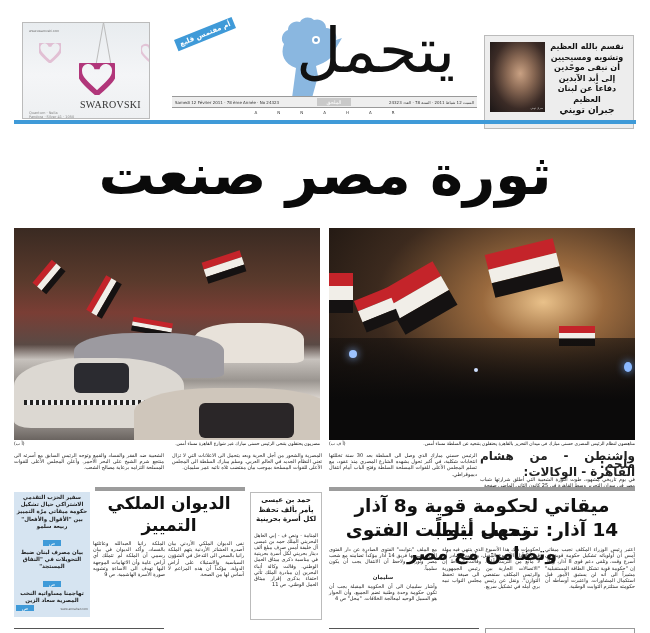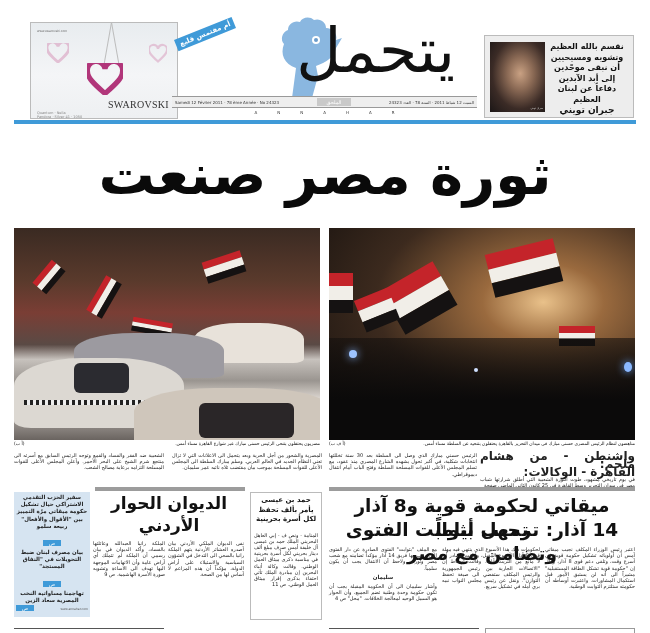--- a/index.html
+++ b/index.html
@@ -2,21 +2,21 @@
 <html><head>
 <meta charset="utf-8">
 <style>
   * { box-sizing: border-box; margin: 0; padding: 0; }
   html, body { width: 650px; height: 633px; background: #fff; overflow: hidden; }
   body { position: relative; font-family: "DejaVu Sans", sans-serif; color: #111; }
   .abs { position: absolute; }
   .rtl { direction: rtl; }
 
   
-  #ad { left: 30px; top: 22px; width: 148px; height: 97px; border: 1px solid #bbb;
+  #ad { left: 22px; top: 22px; width: 128px; height: 97px; border: 1px solid #bbb;
         background: linear-gradient(180deg,#e8ecef 0%,#f4f5f7 55%,#eef0f2 100%); overflow: hidden; }
   #ad .ad-hdr { position:absolute; left:6px; top:6px; font-size:3px; color:#666; }
   #ad .heart-big { position:absolute; left:56px; top:40px; width:36px; height:32px; }
   #ad .heart-l { position:absolute; left:16px; top:20px; width:22px; height:20px; opacity:.5; }
   #ad .heart-r { position:absolute; left:118px; top:20px; width:18px; height:22px; opacity:.45; }
   #ad .chain { position:absolute; left:76px; top:0; width:2px; height:44px; border-left:1px solid #bbb; transform: skewX(-10deg); }
   #ad .chain2 { position:absolute; left:84px; top:0; width:2px; height:44px; border-left:1px solid #bbb; transform: skewX(10deg); }
   #ad .brand { position:absolute; right:8px; top:76px; font-family:"Liberation Serif",serif; font-size:10px; letter-spacing:.3px; color:#333; }
   #ad .fine { position:absolute; left:6px; top:88px; font-size:3.5px; color:#888; line-height:4px; }
 
@@ -25,21 +25,21 @@
   #cock { position:absolute; left: 100px; top: 8px; width: 72px; height: 82px; }
   #logo-text { position:absolute; right: 22px; top: 12px; font-family:"DejaVu Serif",serif; font-size:62px; font-weight:normal; line-height:1; color:#111; direction: rtl; }
   #badge { position:absolute; left: 2px; top: 20px; background:#3f9ad8; color:#fff; font-size:7px; font-weight:bold; padding: 2px 4px; transform: rotate(-22deg); direction: rtl; }
 
   #dateline { left: 172px; top: 96px; width: 305px; height: 12px; background:#eee; border-top:1px solid #999; border-bottom:1px solid #999;
               font-size:4px; color:#333; display:flex; align-items:center; justify-content:space-between; padding:0 3px; }
   #dateline .center-tab { background:#c9c9c9; color:#fff; padding: 1px 10px; font-size:5px; }
   #annahar-letters { left: 172px; top: 110px; width: 305px; height: 8px; font-size:4px; color:#333; display:flex; justify-content:center; gap: 20px; }
 
   
-  #tueni { left: 484px; top: 35px; width: 150px; height: 83px; border:1px solid #bbb; background:#ededed; }
+  #tueni { left: 484px; top: 35px; width: 150px; height: 94px; border:1px solid #bbb; background:#ededed; }
   #tueni .photo { position:absolute; left: 5px; top: 6px; width: 55px; height: 70px;
        background: radial-gradient(ellipse at 55% 45%, #c9a183 0%, #8b6a55 30%, #3b2b26 65%, #1b1616 100%); }
   #tueni .photo .cap { position:absolute; bottom:2px; left:2px; right:2px; font-size:2.5px; color:#ddd; }
   #tueni .oath { position:absolute; right: 6px; top: 6px; width: 80px; font-size: 8px; font-weight:bold; line-height: 10.5px; text-align:center; direction: rtl; }
   #tueni .oath .sig { font-size: 9px; }
 
   #blue-rule { left: 14px; top: 120px; width: 622px; height: 4px; background:#3f9ad8; }
 
   
   #headline { left: 14px; top: 130px; width: 622px; height: 90px; text-align:center; direction: rtl;
@@ -257,21 +257,21 @@
   <div class="item">بيان مصرف لبنان ضبط التحويلات في "النفاق المستجد"</div>
   <div class="more">ص</div>
   <div class="item">تهاجمنا مساواتية النخب المصرية سعاد الزين</div>
   <div class="foot">
     <span class="more">ص</span>
     <span class="tiny">www.annahar.com</span>
   </div>
 </div>
 
 <div id="jordan-h" class="abs">
-  <div>الديوان الحوار الأردني</div>
+  <div>الديوان الملكي التمييز</div>
 </div>
 <div id="jordan-c2" class="abs body-txt">نفى الديوان الملكي الأردني بيان أصدره العشائر الأردنية يتهم الملكة رانيا بالسعي الى التدخل في الشؤون السياسية والاستيلاء على أراض الدولة، مؤكداً أن هذه المزاعم لا أساس لها من الصحة.</div>
 <div id="jordan-c1" class="abs body-txt">الملكة رانيا العبدالله وعائلتها بالفساد، وأكد الديوان في بيان رسمي أن الملكة لم تتملك أي أراض عامة وأن الاتهامات الموجهة اليها تهدف الى الاساءة وتشويه صورة الأسرة الهاشمية. ص 9</div>
 
 <div id="bahrain" class="abs">
   <div class="h">
     <div>حمد بن عيسى</div>
     <div>يأمر بألف تحفظ</div>
     <div>لكل أسرة بحرينية</div>
   </div>

